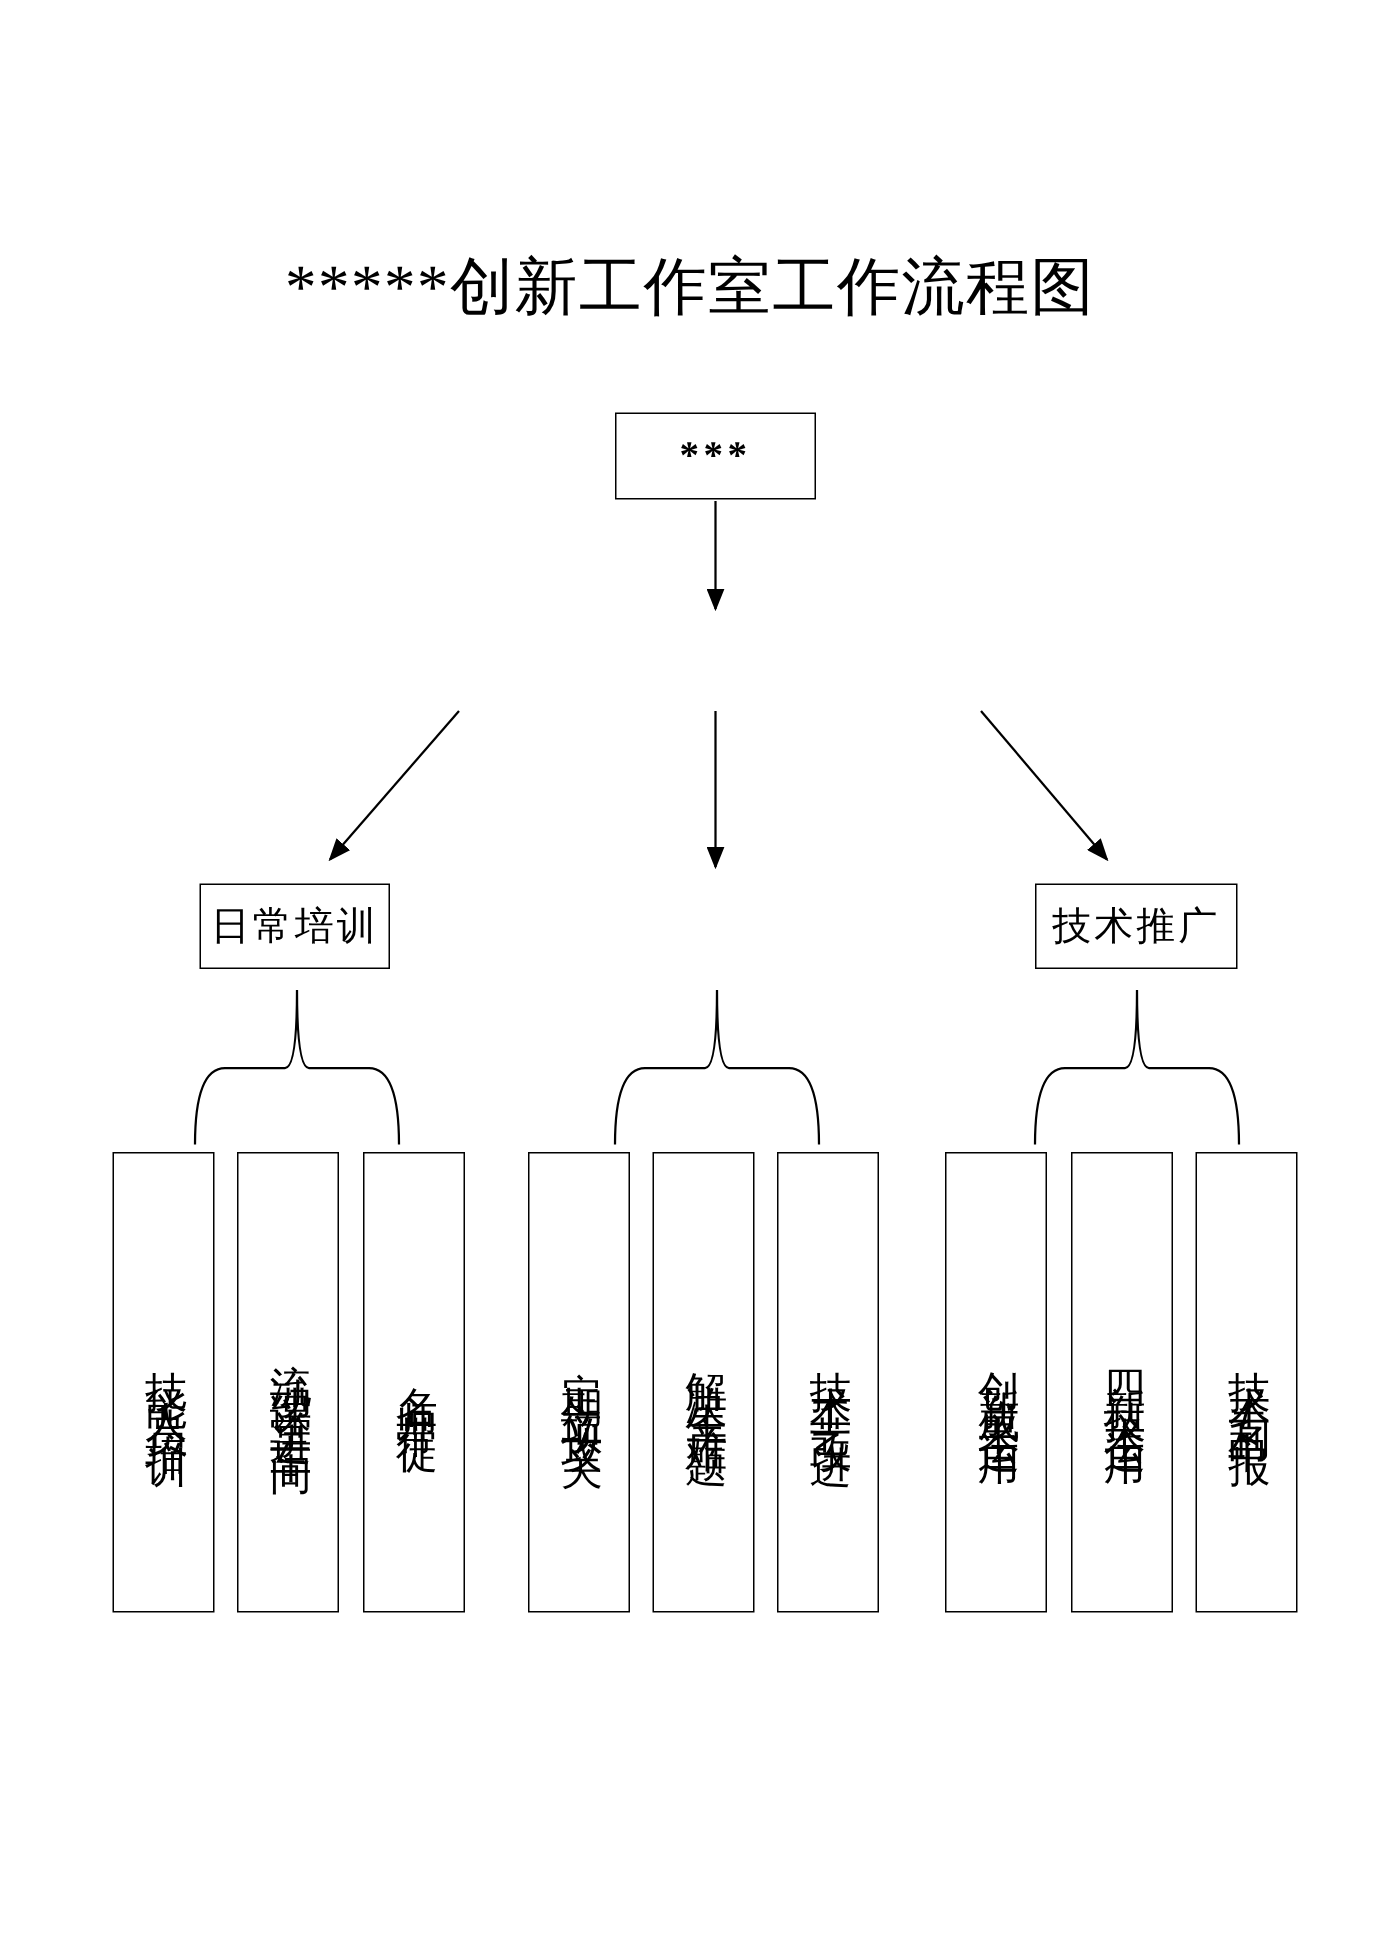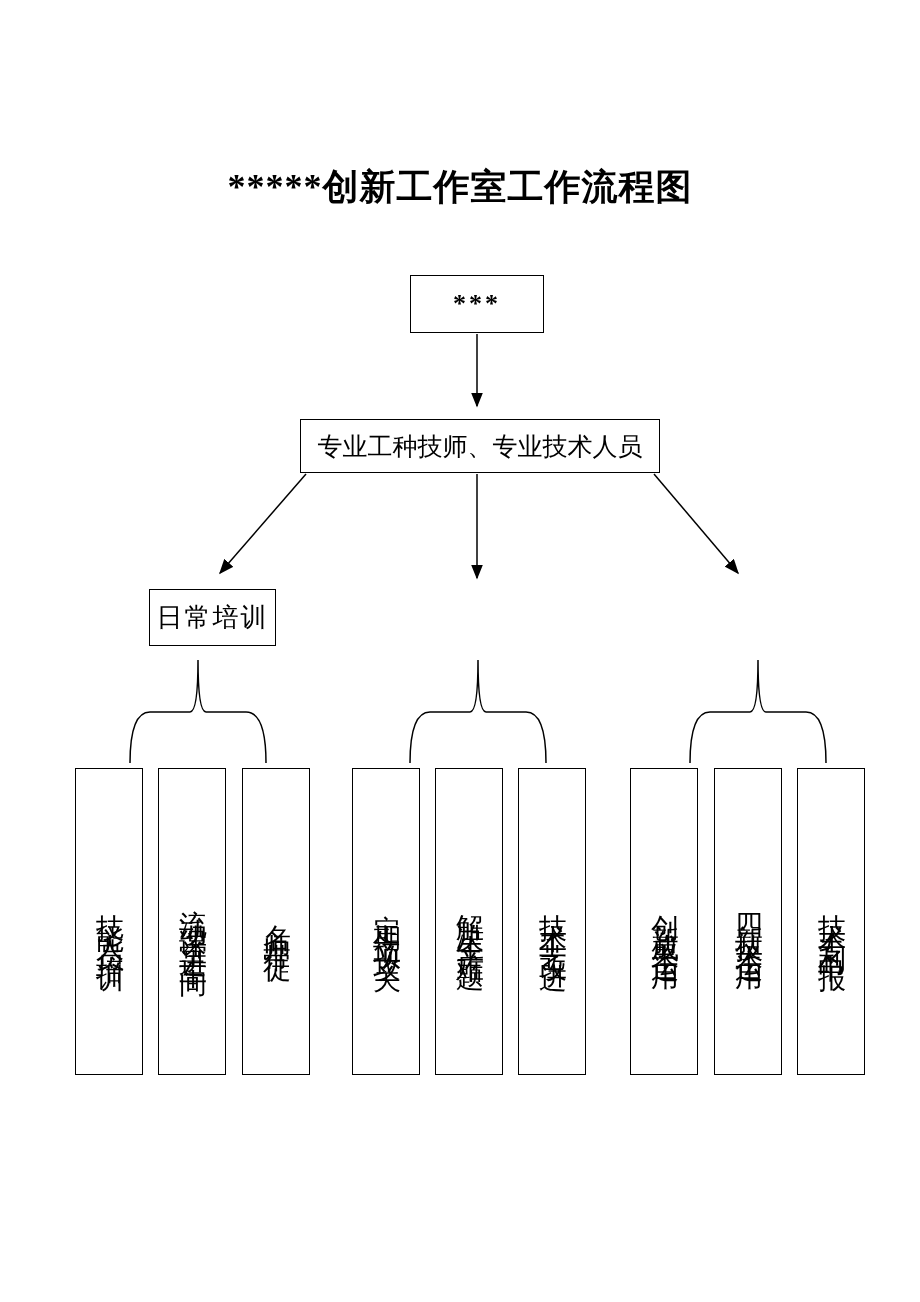--- a/index.html
+++ b/index.html
@@ -17,22 +17,22 @@
     font-family: "Liberation Serif", "DejaVu Serif", serif;
     color: #000000;
     overflow: hidden;
   }
   .title {
     position: absolute;
     left: 0;
     top: 163px;
     width: 920px;
     text-align: center;
-    font-size: 36px;
-    font-weight: bold;
+    font-size: 42px;
+    font-weight: normal;
     letter-spacing: 1px;
   }
   .box {
     position: absolute;
     box-sizing: border-box;
     border: 1.5px solid #000000;
     background: #ffffff;
     display: flex;
     align-items: center;
     justify-content: center;
@@ -103,26 +103,26 @@
     <path d="M410,763 Q410,712 430,712 L470,712 Q478,712 478,660 Q478,712 486,712 L526,712 Q546,712 546,763" fill="none" stroke="#000" stroke-width="1.5"></path>
     <path d="M690,763 Q690,712 710,712 L750,712 Q758,712 758,660 Q758,712 766,712 L806,712 Q826,712 826,763" fill="none" stroke="#000" stroke-width="1.5"></path>
   </svg>
 
   <div class="title">*****创新工作室工作流程图</div>
 
   <div class="box root-box">
     <span>***</span>
   </div>
 
-  <div class="box staff-box">
-    <span>专业工种技师、专业技术人员</span>
+
+  <div class="box branch-box" style="left:133px;width:127px;">
+    <span>日常培训</span>
   </div>
-
-  <div class="box branch-box" style="left:133px;width:127px;margin-left:16px;">
-    <span>日常培训</span>
+  <div class="box branch-box" style="left:690px;width:135px;">
+    <span>技术推广</span>
   </div>
 
   <div class="box leaf-box" style="left:75px;">
     <span class="leaf-text">技能人员培训</span>
   </div>
   <div class="box leaf-box" style="left:158px;">
     <span class="leaf-text">流动课堂进车间</span>
   </div>
   <div class="box leaf-box" style="left:242px;">
     <span class="leaf-text">名师带徒</span>

